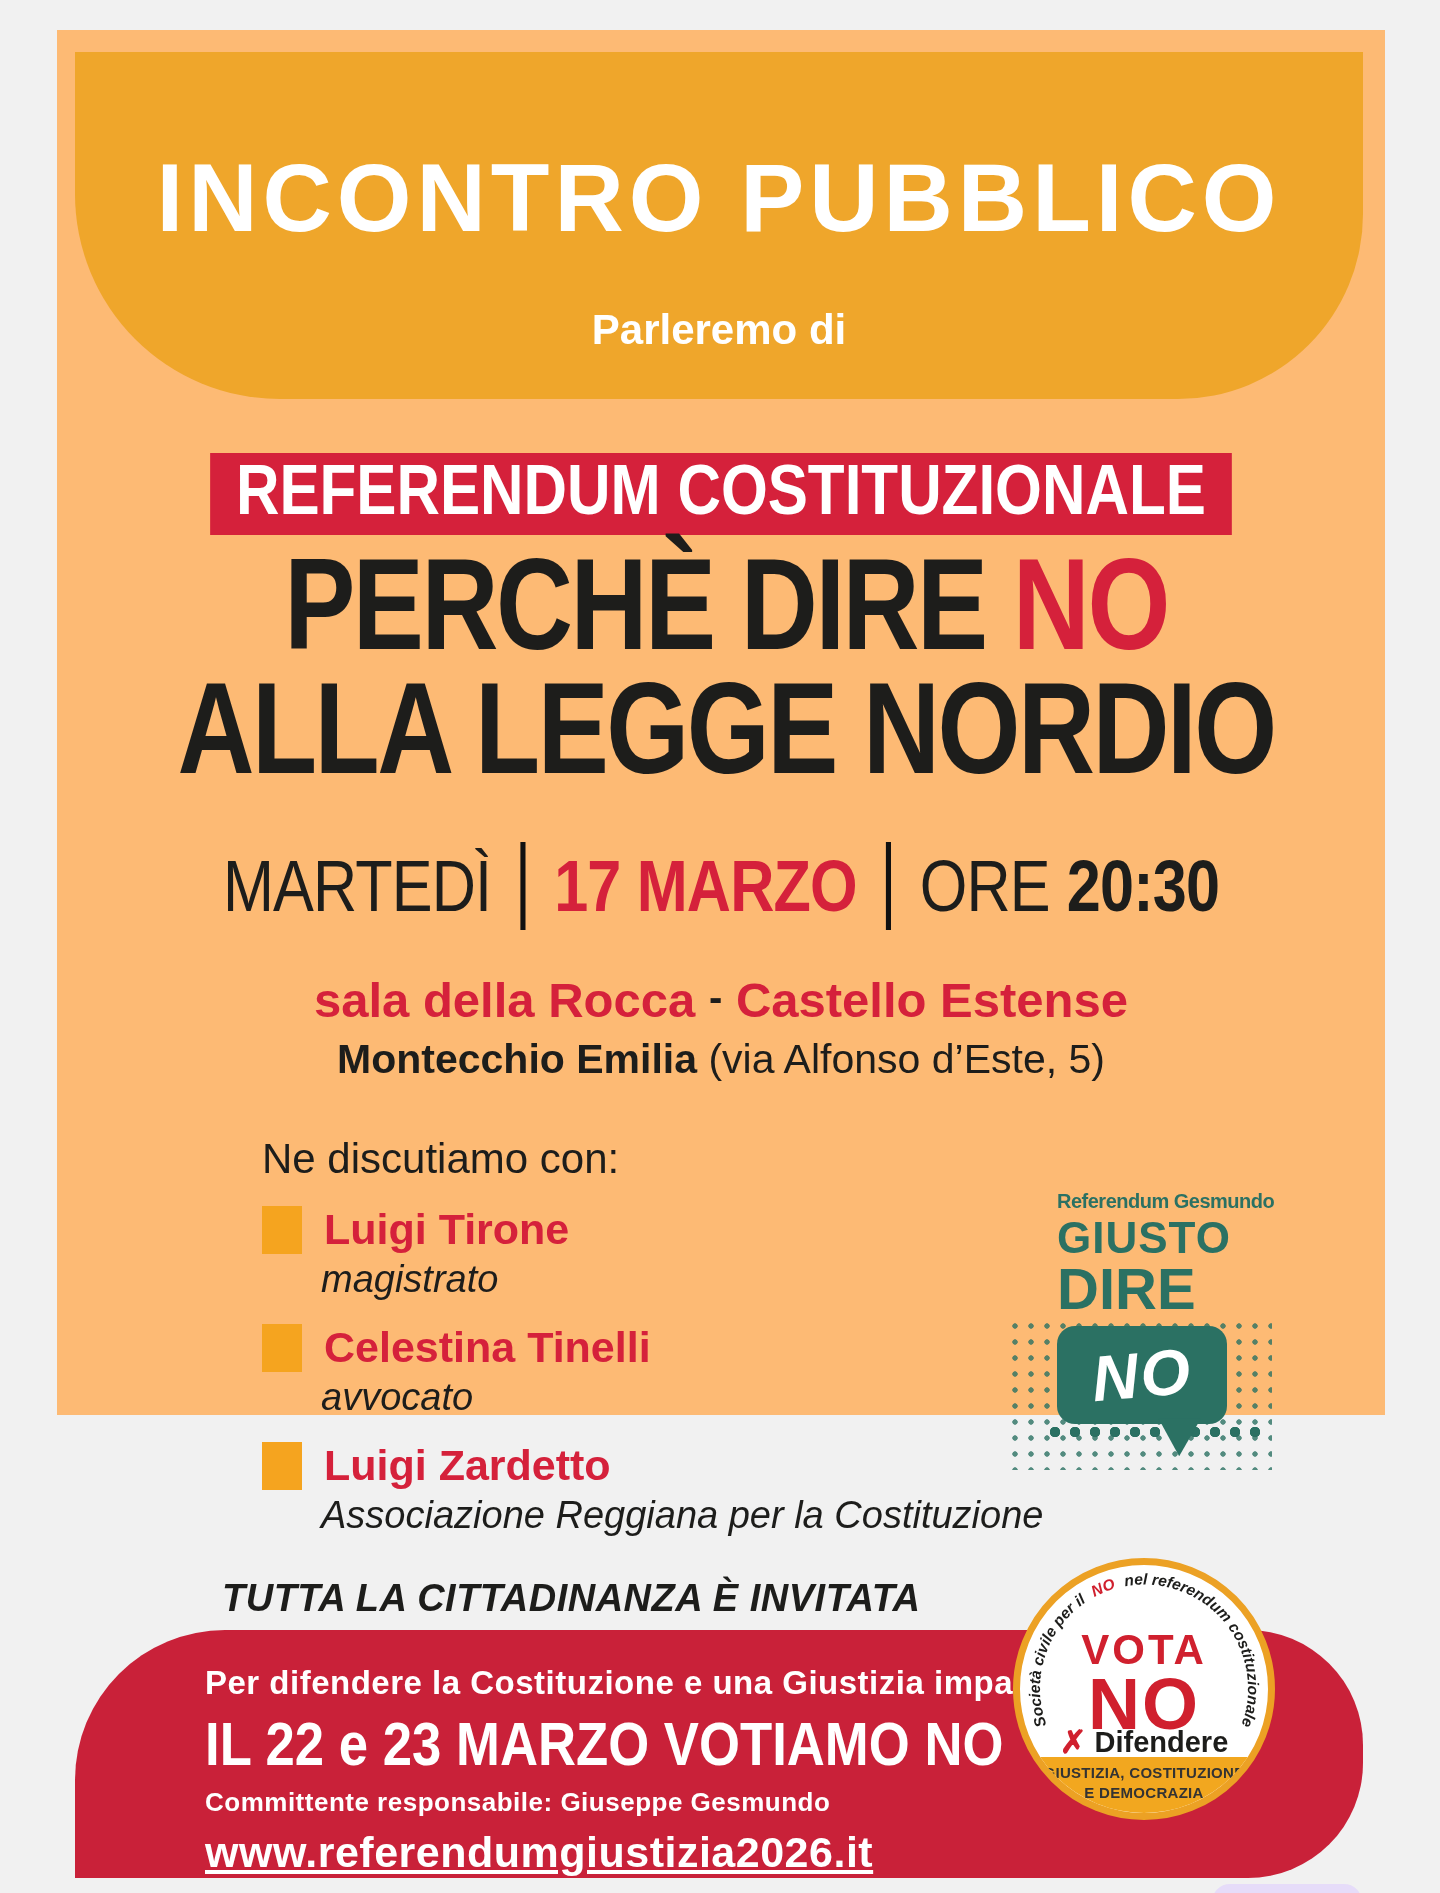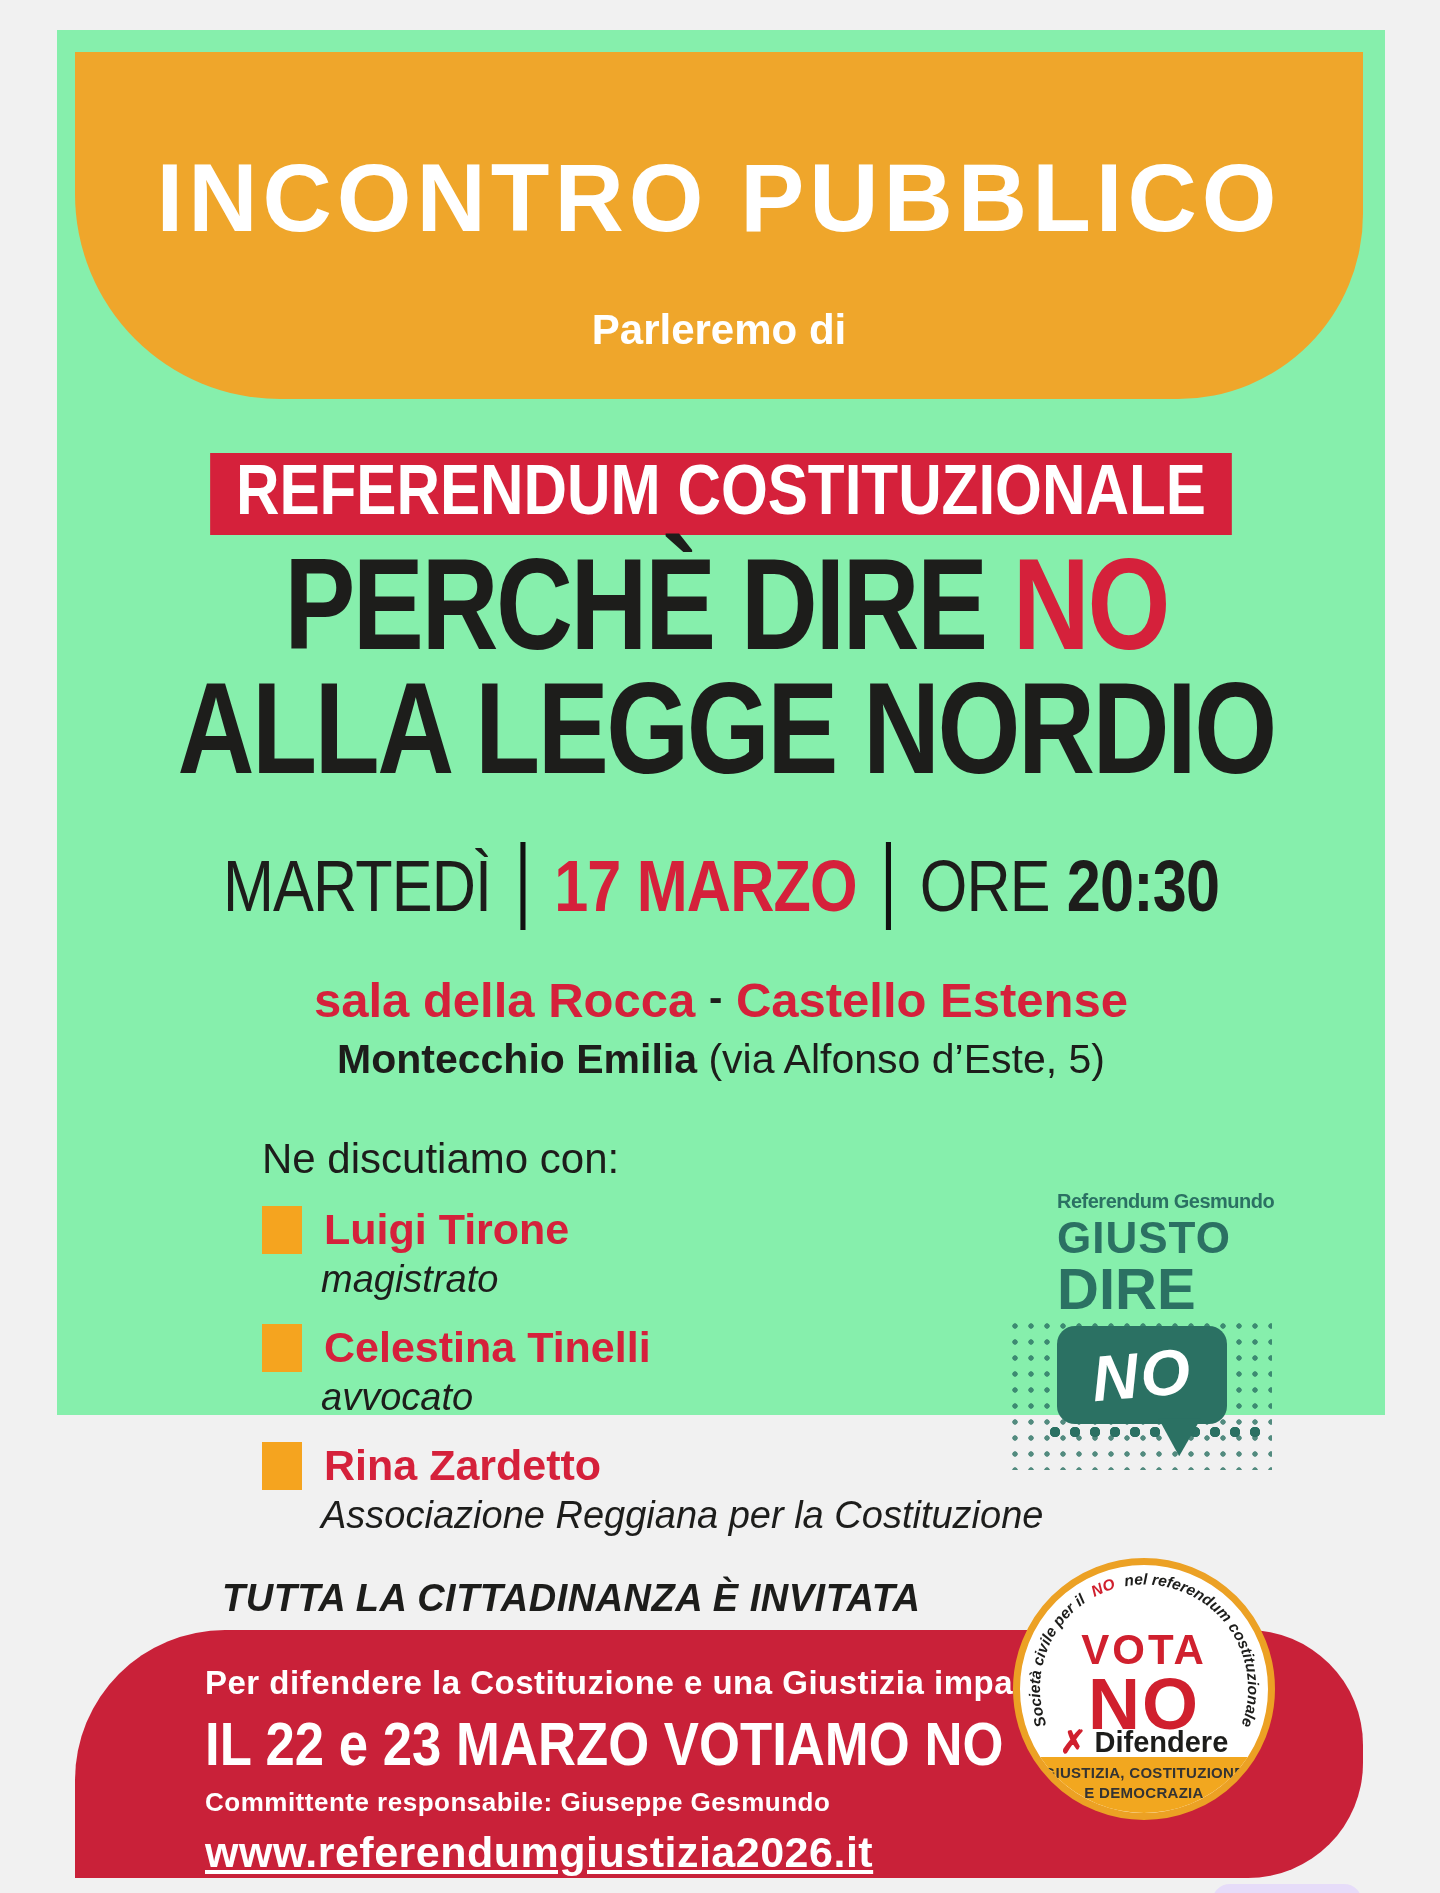--- a/index.html
+++ b/index.html
@@ -7,21 +7,21 @@
   body {
     position:relative;
     background:#f1f1f1;
     font-family:"Liberation Sans", sans-serif;
     overflow:hidden;
     color:#1d1d1b;
   }
   .card {
     position:absolute; left:57px; top:30px;
     width:1328px; height:1385px;
-    background:#86efac;
+    background:#fdba74;
   }
   
   .oh {
     margin:22px 22px 0 18px; height:347px;
     background:#efa62b;
     border-radius:0 0 185px 205px;
     text-align:center;
   }
   .oh-title {
     padding-top:98px;
@@ -216,21 +216,21 @@
     <div class="speaker">
       <div class="sp-head">
         <span class="sp-bullet"></span>
         <span class="sp-name">Celestina Tinelli</span>
       </div>
       <div class="sp-role">avvocato</div>
     </div>
     <div class="speaker">
       <div class="sp-head">
         <span class="sp-bullet"></span>
-        <span class="sp-name">Rina Zardetto</span>
+        <span class="sp-name">Luigi Zardetto</span>
       </div>
       <div class="sp-role">Associazione Reggiana per la Costituzione</div>
     </div>
   </div>
 
   <div class="logo">
     <div class="logo-kicker">Referendum Gesmundo</div>
     <div class="logo-w1">GIUSTO</div>
     <div class="logo-w2">DIRE</div>
     <div class="bubble-wrap">

